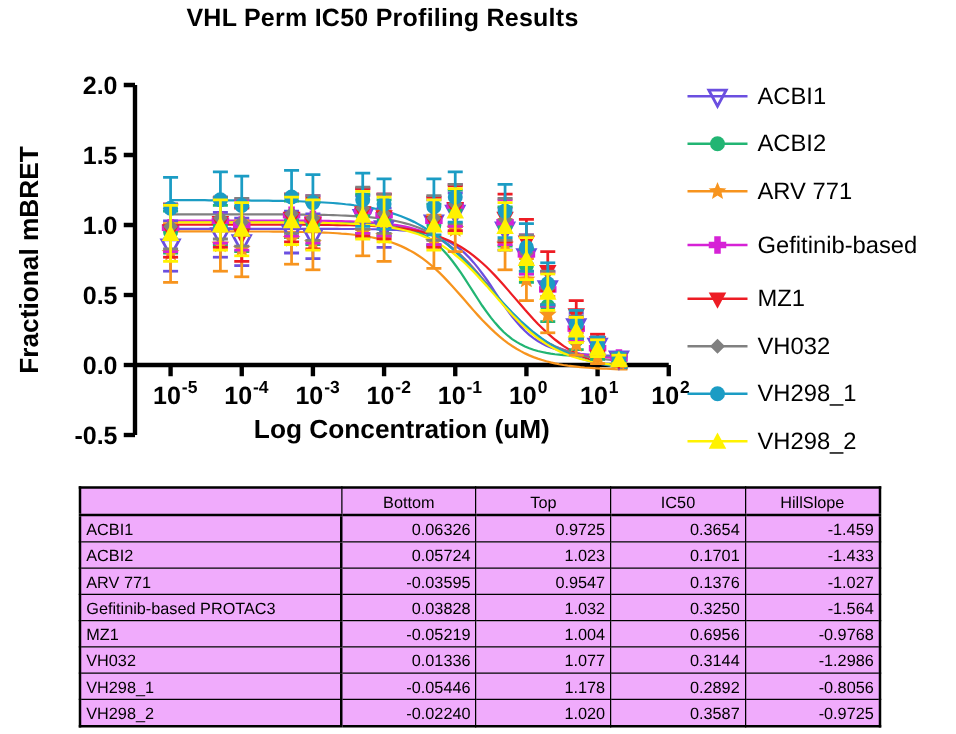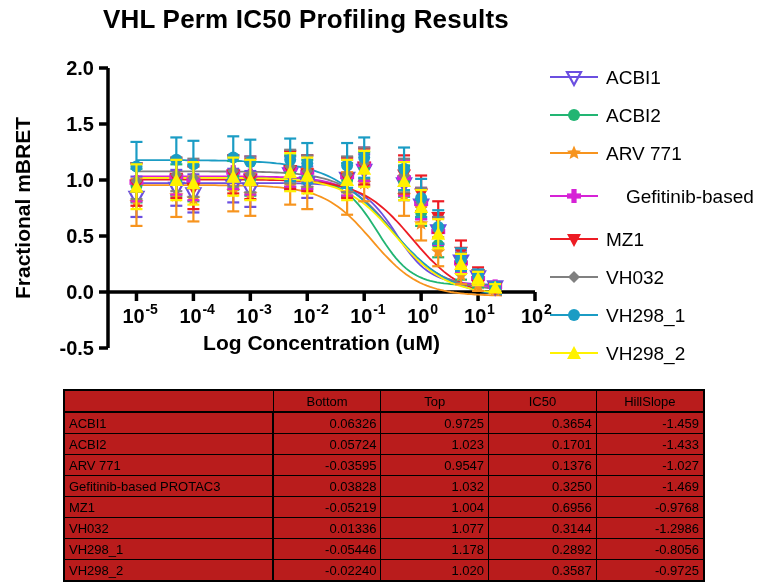--- a/index.html
+++ b/index.html
@@ -3,40 +3,40 @@
 <meta charset="utf-8">
 <style>
   html,body{margin:0;padding:0;}
   body{
     width:765px;height:587px;background:#ffffff;
     font-family:"Liberation Sans", sans-serif;
     color:#000;overflow:hidden;position:relative;
   }
   #chart-title{
     position:absolute;left:0;top:4px;width:612px;text-align:center;
-    font-size:26px;font-weight:bold;letter-spacing:.2px;
+    font-size:20px;font-weight:bold;letter-spacing:.2px;
   }
   #plot-area{position:absolute;left:0;top:46px;width:765px;height:330px;}
   #plot-svg{position:absolute;left:0;top:0;}
   #legend{
     position:absolute;left:548px;top:58px;width:215px;
   }
   .legend-row{
     display:flex;align-items:center;height:38px;
   }
   .legend-key{width:52px;height:26px;flex:0 0 52px;}
   .legend-label{
     font-size:19px;line-height:21px;color:#000;padding-left:6px;
   }
-  .legend-row.two-line{height:48px;gap:20px;}
+  .legend-row.two-line{height:48px;}
   #table-wrap{position:absolute;left:63px;top:389px;width:642px;}
   table{border-collapse:collapse;width:642px;font-size:13px;}
   table td,table th{
     border:1px solid #000;padding:1px 4px;height:18px;font-weight:normal;
-    background:#b91c1c;
+    background:#f0abfc;
   }
   thead th{text-align:center;border-bottom:2px solid #000;}
   thead th.blank-head{border-left:1px solid #000;border-top:1px solid #000;}
   tbody td.name-cell{text-align:left;border-right:2px solid #000;}
   tbody td.num-cell{text-align:right;}
   col.c0{width:210px;}
   col.c1,col.c2,col.c3,col.c4{width:108px;}
   table{border:2px solid #000;}
 </style>
 </head>
@@ -724,21 +724,21 @@
           <td class="num-cell">-0.03595</td>
           <td class="num-cell">0.9547</td>
           <td class="num-cell">0.1376</td>
           <td class="num-cell">-1.027</td>
         </tr>
         <tr>
           <td class="name-cell">Gefitinib-based PROTAC3</td>
           <td class="num-cell">0.03828</td>
           <td class="num-cell">1.032</td>
           <td class="num-cell">0.3250</td>
-          <td class="num-cell">-1.469</td>
+          <td class="num-cell">-1.564</td>
         </tr>
         <tr>
           <td class="name-cell">MZ1</td>
           <td class="num-cell">-0.05219</td>
           <td class="num-cell">1.004</td>
           <td class="num-cell">0.6956</td>
           <td class="num-cell">-0.9768</td>
         </tr>
         <tr>
           <td class="name-cell">VH032</td>

